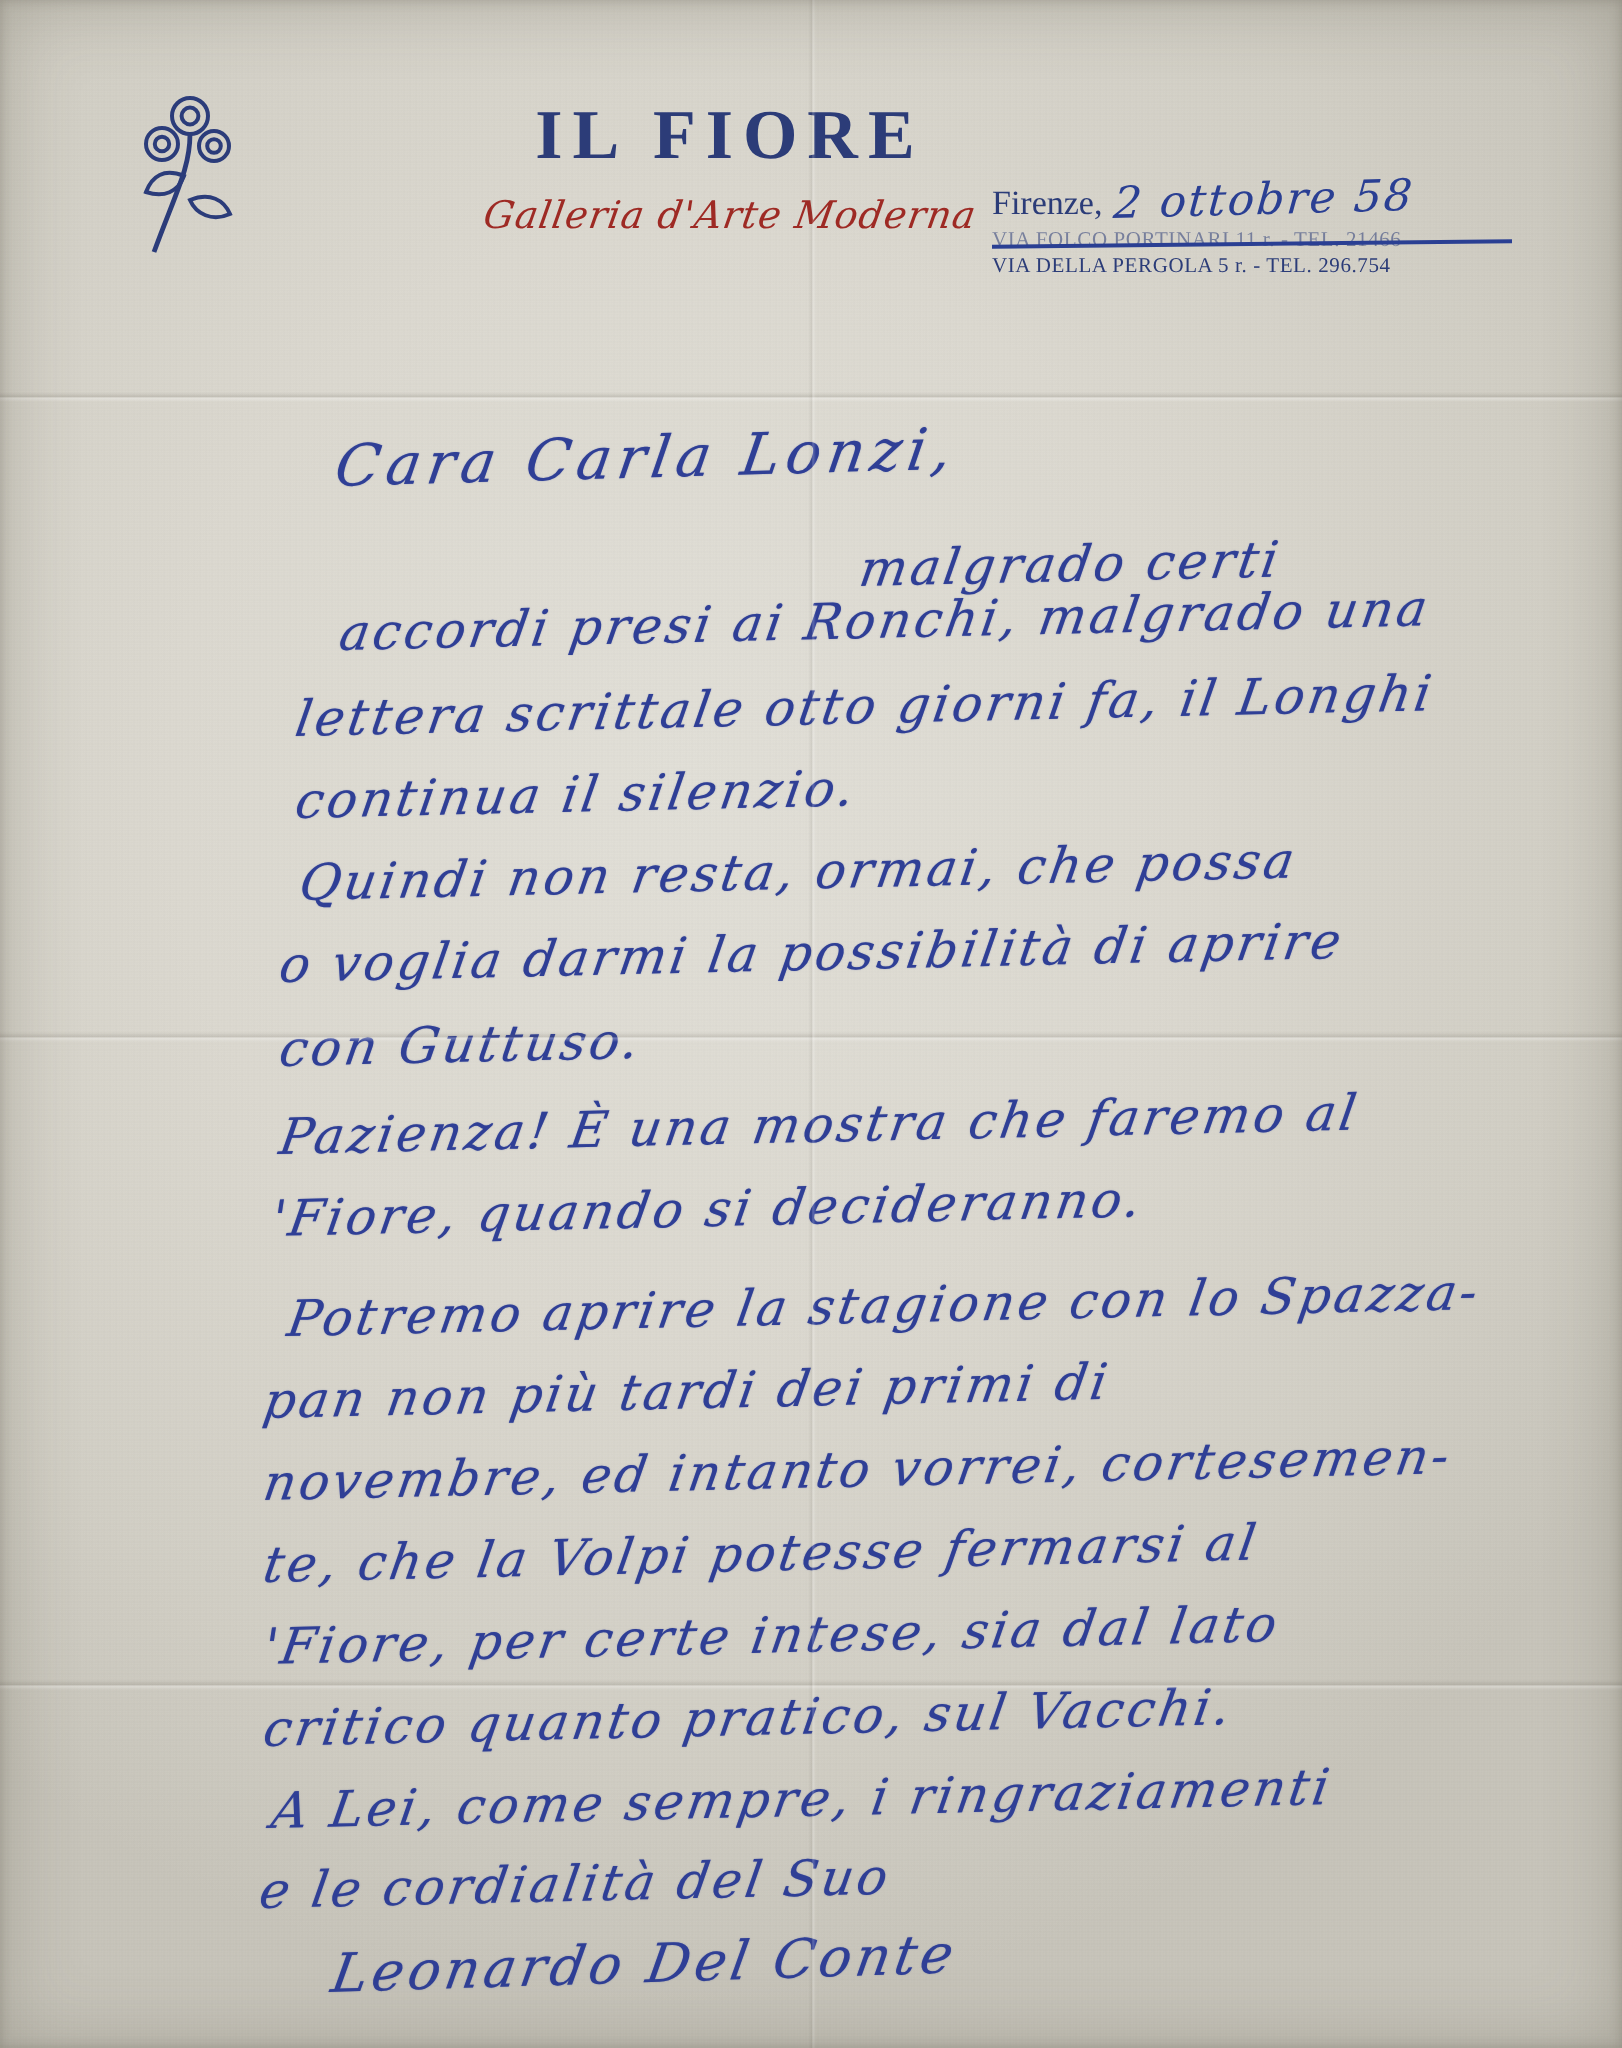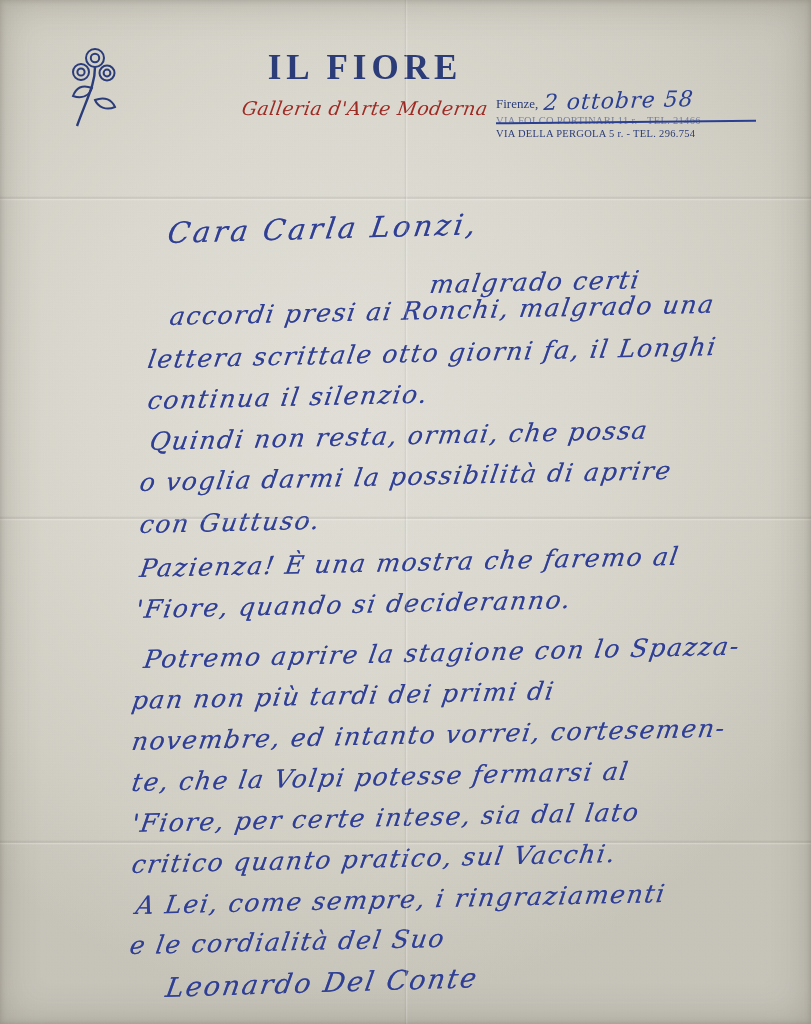--- a/index.html
+++ b/index.html
@@ -104,21 +104,21 @@
     width: 260px;
   }
   .addr-dateline {
     font-family: "Liberation Serif", serif;
     font-size: 13px;
     color: #2b3c78;
     display: flex;
     align-items: baseline;
     gap: 6px;
   }
-  .addr-dateline .city { font-size: 13px; }
+  .addr-dateline .city { font-size: 17px; }
   .addr-handwrite {
     font-family: "DejaVu Serif", serif;
     font-style: italic;
     font-size: 22px;
     color: #2a3f93;
     letter-spacing: 1px;
     transform: skewX(-6deg) rotate(-1.5deg);
     display: inline-block;
   }
   .addr-line {

